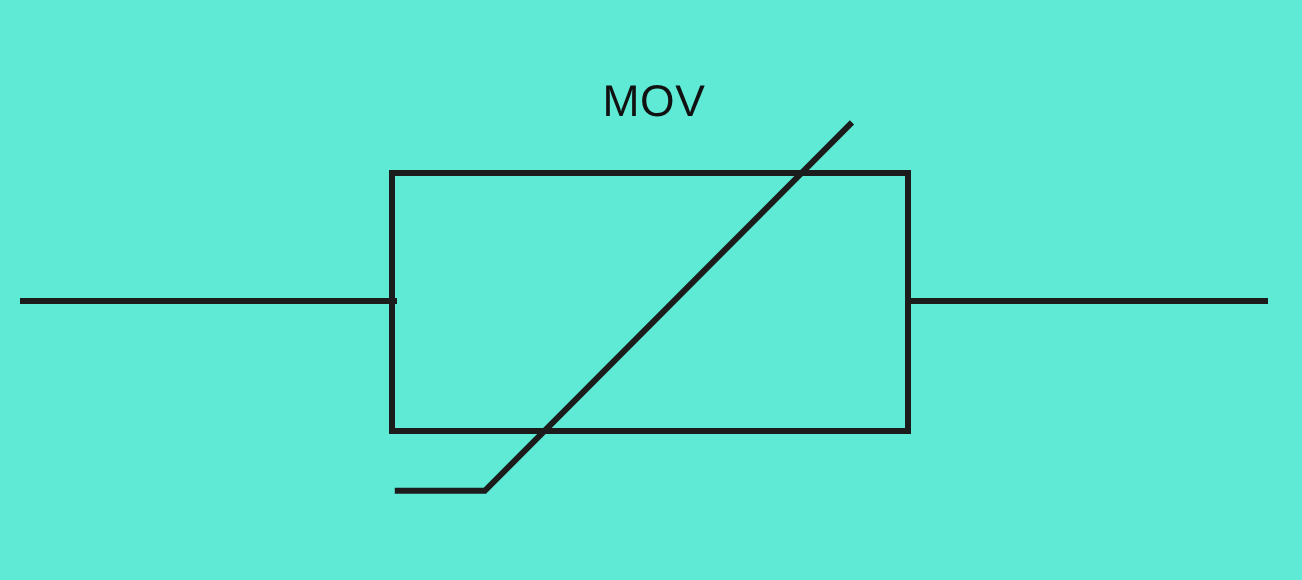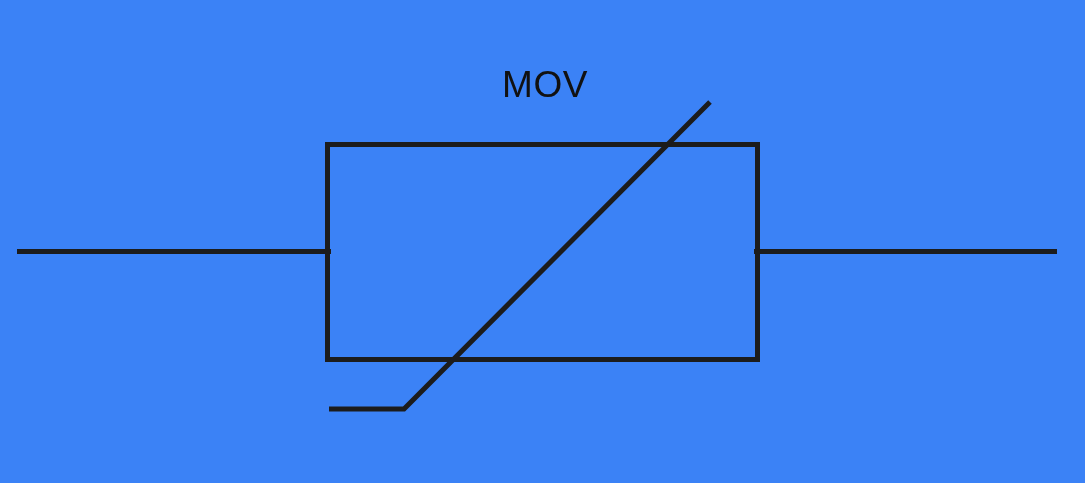--- a/index.html
+++ b/index.html
@@ -32,21 +32,21 @@
     font-family: "Liberation Sans", "DejaVu Sans", sans-serif;
     font-size: 37px;
     font-weight: 400;
     fill: #111111;
     letter-spacing: 0.5px;
   }
 </style>
 </head>
 <body>
 
-<div id="canvas" style="background: #3b82f6;">
+<div id="canvas" style="background: #5eead4;">
 
   <svg id="schematic-svg" viewBox="0 0 1085 483" xmlns="http://www.w3.org/2000/svg">
 
     <rect id="body-rect" x="327" y="144" width="430" height="215" fill="none" stroke="#1c1c1c" stroke-width="5" stroke-linejoin="miter" shape-rendering="crispEdges"></rect>
 
     <line id="left-lead" x1="17" y1="251" x2="331" y2="251" stroke="#1c1c1c" stroke-width="5" stroke-linecap="butt" shape-rendering="crispEdges"></line>
 
     <line id="right-lead" x1="754" y1="251" x2="1057" y2="251" stroke="#1c1c1c" stroke-width="5" stroke-linecap="butt" shape-rendering="crispEdges"></line>
 
     <polyline id="variability-arrow" points="329,409 404,409 710,102" fill="none" stroke="#1c1c1c" stroke-width="5" stroke-linecap="butt" stroke-linejoin="miter"></polyline>

